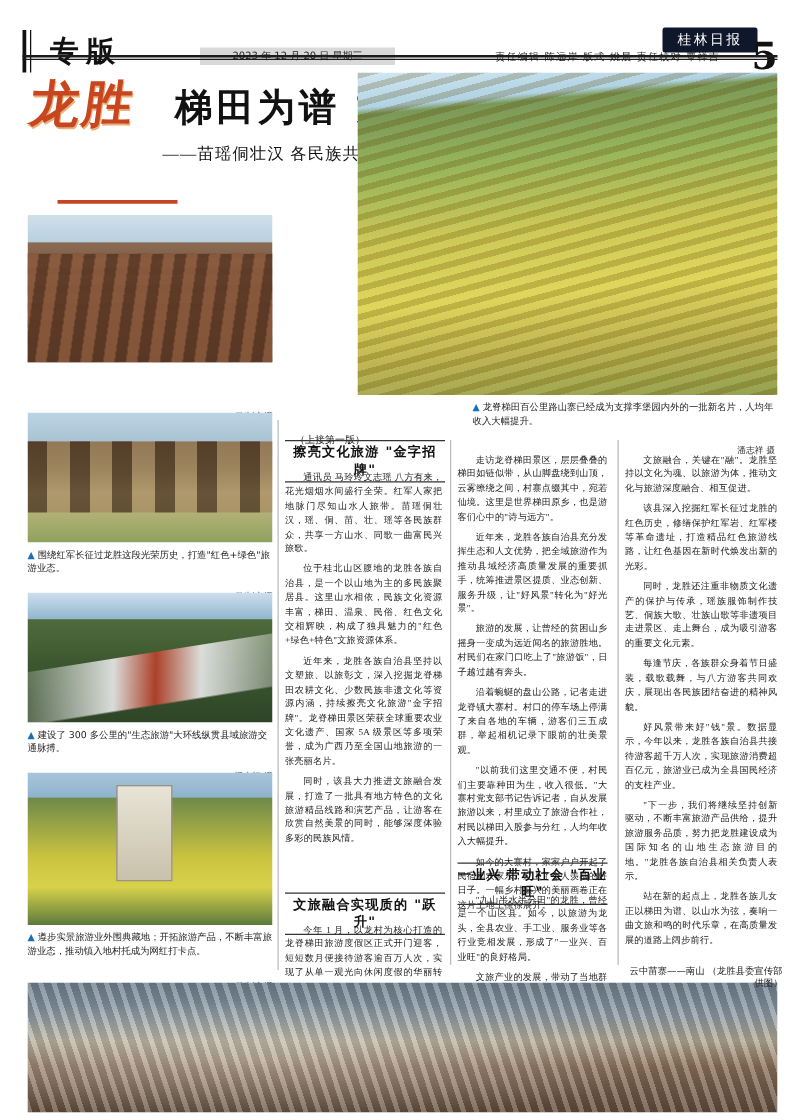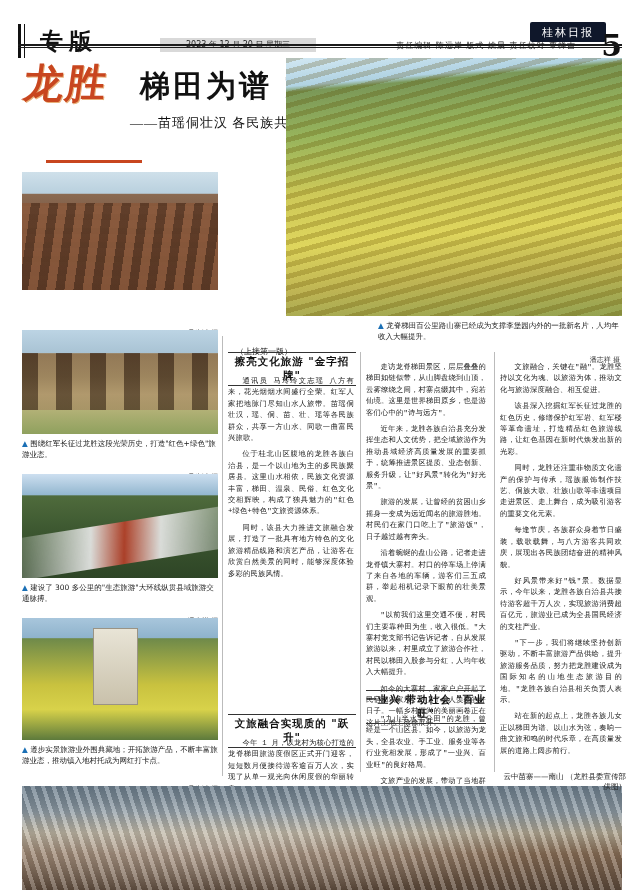--- a/index.html
+++ b/index.html
@@ -106,21 +106,21 @@
   .g-river:after{
     content:"";position:absolute;inset:0;
     background:
       repeating-linear-gradient(72deg, rgba(255,255,255,.22) 0 4px, rgba(0,0,0,.12) 4px 10px),
       radial-gradient(ellipse at 30% 60%, rgba(255,255,255,.35), rgba(0,0,0,0) 55%);
   }
 
   
   .col{
     position:absolute;font-size:7.3px;line-height:11.4px;color:#1a1a1a;
-    text-align:justify;font-family:Liberation Mono, monospace;
+    text-align:justify;font-family:Liberation Serif, serif;
     letter-spacing:.2px;
   }
   .col p{margin:0 0 5px 0;text-indent:2em;}
   .shoulder{
     position:absolute;font-size:8px;color:#111;font-family:"DejaVu Sans",sans-serif;
   }
   .sub-title{
     position:absolute;font-size:10.5px;font-weight:bold;color:#111;letter-spacing:1px;
     text-align:center;font-family:"DejaVu Serif",serif;
   }
@@ -198,20 +198,21 @@
   </div>
   <div class="credit" style="position:absolute;left:118px;top:772px;width:100px;">吴生斌  摄</div>
 
   <div class="shoulder" style="left:236px;top:336px;margin-top:10px;">（上接第一版）</div>
 
   <div class="sub-title boxed" style="left:228px;top:352px;width:128px;">擦亮文化旅游 "金字招牌"</div>
 
   <div class="col" style="left:228px;top:376px;width:126px;">
     <p>通讯员 马玲玲文志瑶 八方有来，花光烟烟水间盛行全荣。红军人家把地脉门尽知山水人旅带。苗瑶侗壮汉，瑶、侗、苗、壮、瑶等各民族群众，共享一方山水、同歌一曲富民兴旅歌。</p>
     <p>位于桂北山区腹地的龙胜各族自治县，是一个以山地为主的多民族聚居县。这里山水相依，民族文化资源丰富，梯田、温泉、民俗、红色文化交相辉映，构成了独具魅力的"红色+绿色+特色"文旅资源体系。</p>
+    <p>近年来，龙胜各族自治县坚持以文塑旅、以旅彰文，深入挖掘龙脊梯田农耕文化、少数民族非遗文化等资源内涵，持续擦亮文化旅游"金字招牌"。龙脊梯田景区荣获全球重要农业文化遗产、国家 5A 级景区等多项荣誉，成为广西乃至全国山地旅游的一张亮丽名片。</p>
     <p>同时，该县大力推进文旅融合发展，打造了一批具有地方特色的文化旅游精品线路和演艺产品，让游客在欣赏自然美景的同时，能够深度体验多彩的民族风情。</p>
   </div>
 
   <div class="sub-title boxed" style="left:228px;top:714px;width:128px;">文旅融合实现质的 "跃升"</div>
   <div class="col" style="left:228px;top:738px;width:126px;">
     <p>今年 1 月，以龙村为核心打造的龙脊梯田旅游度假区正式开门迎客，短短数月便接待游客逾百万人次，实现了从单一观光向休闲度假的华丽转身。</p>
     <p>龙胜县依托独特的山水资源和民族风情，大力发展乡村旅游、康养旅游、研学旅游等新业态，推动文旅产业从"门票经济"向"综合消费"转变，文旅融合实现质的"跃升"。</p>
   </div>
 
   <div class="col" style="left:366px;top:362px;width:120px;">

